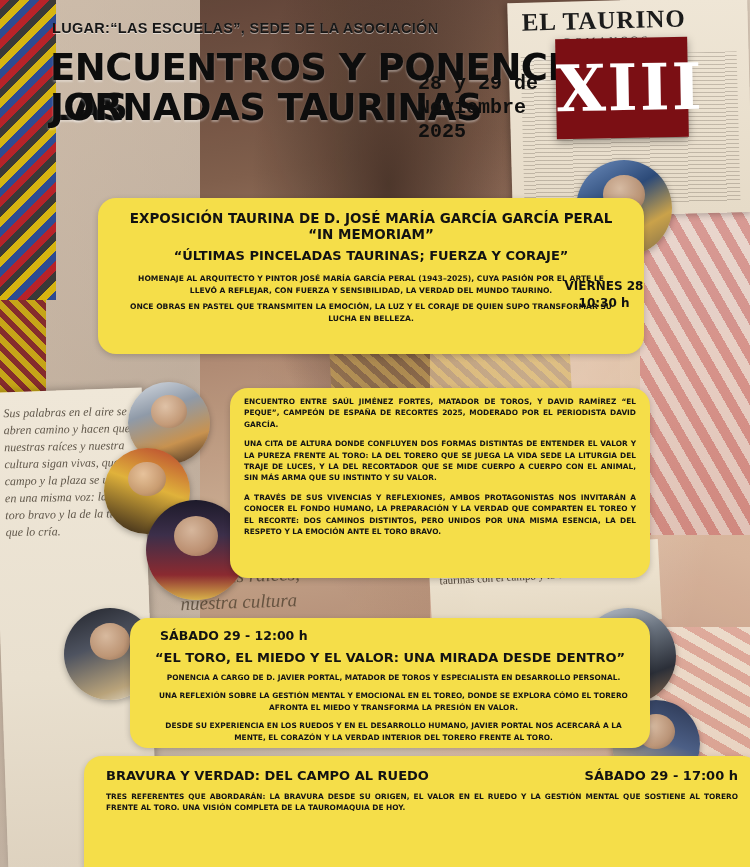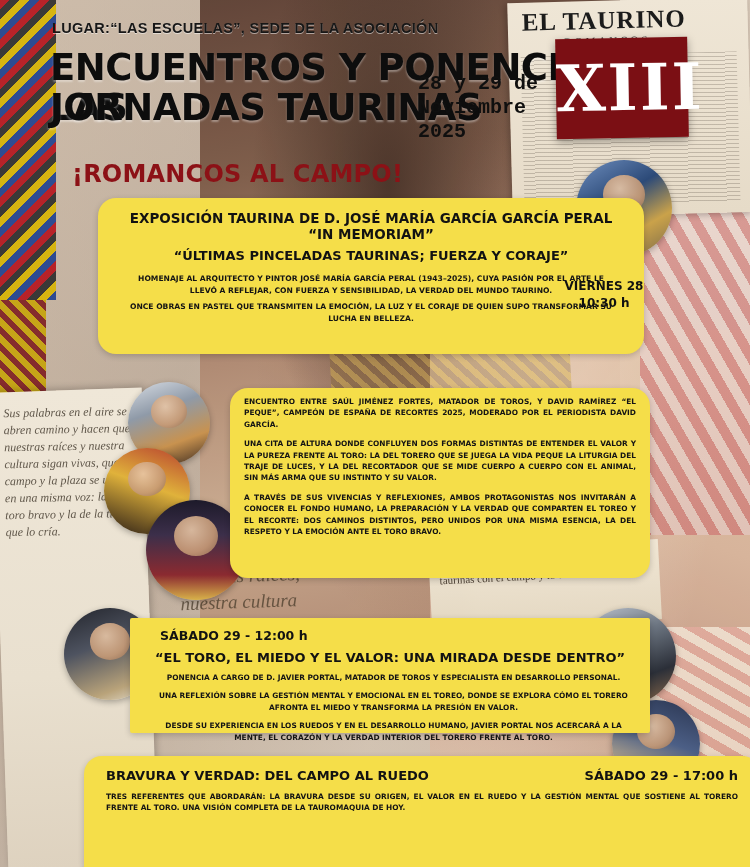--- a/index.html
+++ b/index.html
@@ -251,21 +251,21 @@
 
   
   .panel {
     position: absolute;
     background: #f5de49;
     border-radius: 16px;
     box-shadow: 0 2px 6px rgba(0,0,0,.2);
   }
   .panel.p1 { left: 98px; top: 198px; width: 546px; height: 156px; border-radius: 18px; }
   .panel.p2 { left: 230px; top: 388px; width: 420px; height: 190px; border-radius: 18px; }
-  .panel.p3 { left: 130px; top: 618px; width: 520px; height: 115px; border-radius: 2px; }
+  .panel.p3 { left: 130px; top: 618px; width: 520px; height: 130px; border-radius: 18px; }
   .panel.p4 { left: 84px; top: 756px; width: 676px; height: 111px; border-radius: 18px 18px 0 0; }
 
   .p-title {
     font-family: "DejaVu Sans", sans-serif;
     font-weight: bold;
     color: #121212;
     text-align: center;
   }
   .p-sub {
     font-family: "DejaVu Sans", sans-serif;
@@ -407,21 +407,20 @@
     <div>nuestra cultura</div>
   </div>
 
   <div class="venue">LUGAR:“LAS ESCUELAS”, SEDE DE LA ASOCIACIÓN</div>
   <div class="title1">ENCUENTROS Y PONENCIAS DE LAS</div>
   <div class="title2">JORNADAS TAURINAS</div>
   <div class="dates">28 y 29 de Noviembre 2025</div>
   <div class="roman">
     <span>XIII</span>
   </div>
-  <div class="subtitle">¡ROMANCOS AL CAMPO!</div>
 
   <div class="circ c1">
       <div class="c-face"></div>
     </div>
   <div class="circ c2">
       <div class="c-face"></div>
     </div>
   <div class="circ c3">
       <div class="c-face"></div>
     </div>
@@ -447,21 +446,21 @@
     <div class="p-sub l3">HOMENAJE AL ARQUITECTO Y PINTOR JOSÉ MARÍA GARCÍA PERAL (1943–2025), CUYA PASIÓN POR EL ARTE LE LLEVÓ A REFLEJAR, CON FUERZA Y SENSIBILIDAD, LA VERDAD DEL MUNDO TAURINO.</div>
     <div class="p-sub l4">ONCE OBRAS EN PASTEL QUE TRANSMITEN LA EMOCIÓN, LA LUZ Y EL CORAJE DE QUIEN SUPO TRANSFORMAR SU LUCHA EN BELLEZA.</div>
   </div>
   <div class="p1-day">
     <div>VIERNES 28</div>
     <div>10:30 h</div>
   </div>
 
   <div class="panel p2">
     <div class="p-body para">ENCUENTRO ENTRE SAÚL JIMÉNEZ FORTES, MATADOR DE TOROS, Y DAVID RAMÍREZ “EL PEQUE”, CAMPEÓN DE ESPAÑA DE RECORTES 2025, MODERADO POR EL PERIODISTA DAVID GARCÍA.</div>
-    <div class="p-body para">UNA CITA DE ALTURA DONDE CONFLUYEN DOS FORMAS DISTINTAS DE ENTENDER EL VALOR Y LA PUREZA FRENTE AL TORO: LA DEL TORERO QUE SE JUEGA LA VIDA PEQUE LA LITURGIA DEL TRAJE DE LUCES, Y LA DEL RECORTADOR QUE SE MIDE CUERPO A CUERPO CON EL ANIMAL, SIN MÁS ARMA QUE SU INSTINTO Y SU VALOR.</div>
+    <div class="p-body para">UNA CITA DE ALTURA DONDE CONFLUYEN DOS FORMAS DISTINTAS DE ENTENDER EL VALOR Y LA PUREZA FRENTE AL TORO: LA DEL TORERO QUE SE JUEGA LA VIDA SEDE LA LITURGIA DEL TRAJE DE LUCES, Y LA DEL RECORTADOR QUE SE MIDE CUERPO A CUERPO CON EL ANIMAL, SIN MÁS ARMA QUE SU INSTINTO Y SU VALOR.</div>
     <div class="p-body para">A TRAVÉS DE SUS VIVENCIAS Y REFLEXIONES, AMBOS PROTAGONISTAS NOS INVITARÁN A CONOCER EL FONDO HUMANO, LA PREPARACIÓN Y LA VERDAD QUE COMPARTEN EL TOREO Y EL RECORTE: DOS CAMINOS DISTINTOS, PERO UNIDOS POR UNA MISMA ESENCIA, LA DEL RESPETO Y LA EMOCIÓN ANTE EL TORO BRAVO.</div>
   </div>
 
   <div class="panel p3">
     <div class="line1">SÁBADO 29 - 12:00 h</div>
     <div class="p-title t2">“EL TORO, EL MIEDO Y EL VALOR: UNA MIRADA DESDE DENTRO”</div>
     <div class="p-body para">PONENCIA A CARGO DE D. JAVIER PORTAL, MATADOR DE TOROS Y ESPECIALISTA EN DESARROLLO PERSONAL.</div>
     <div class="p-body para">UNA REFLEXIÓN SOBRE LA GESTIÓN MENTAL Y EMOCIONAL EN EL TOREO, DONDE SE EXPLORA CÓMO EL TORERO AFRONTA EL MIEDO Y TRANSFORMA LA PRESIÓN EN VALOR.</div>
     <div class="p-body para">DESDE SU EXPERIENCIA EN LOS RUEDOS Y EN EL DESARROLLO HUMANO, JAVIER PORTAL NOS ACERCARÁ A LA MENTE, EL CORAZÓN Y LA VERDAD INTERIOR DEL TORERO FRENTE AL TORO.</div>
   </div>

